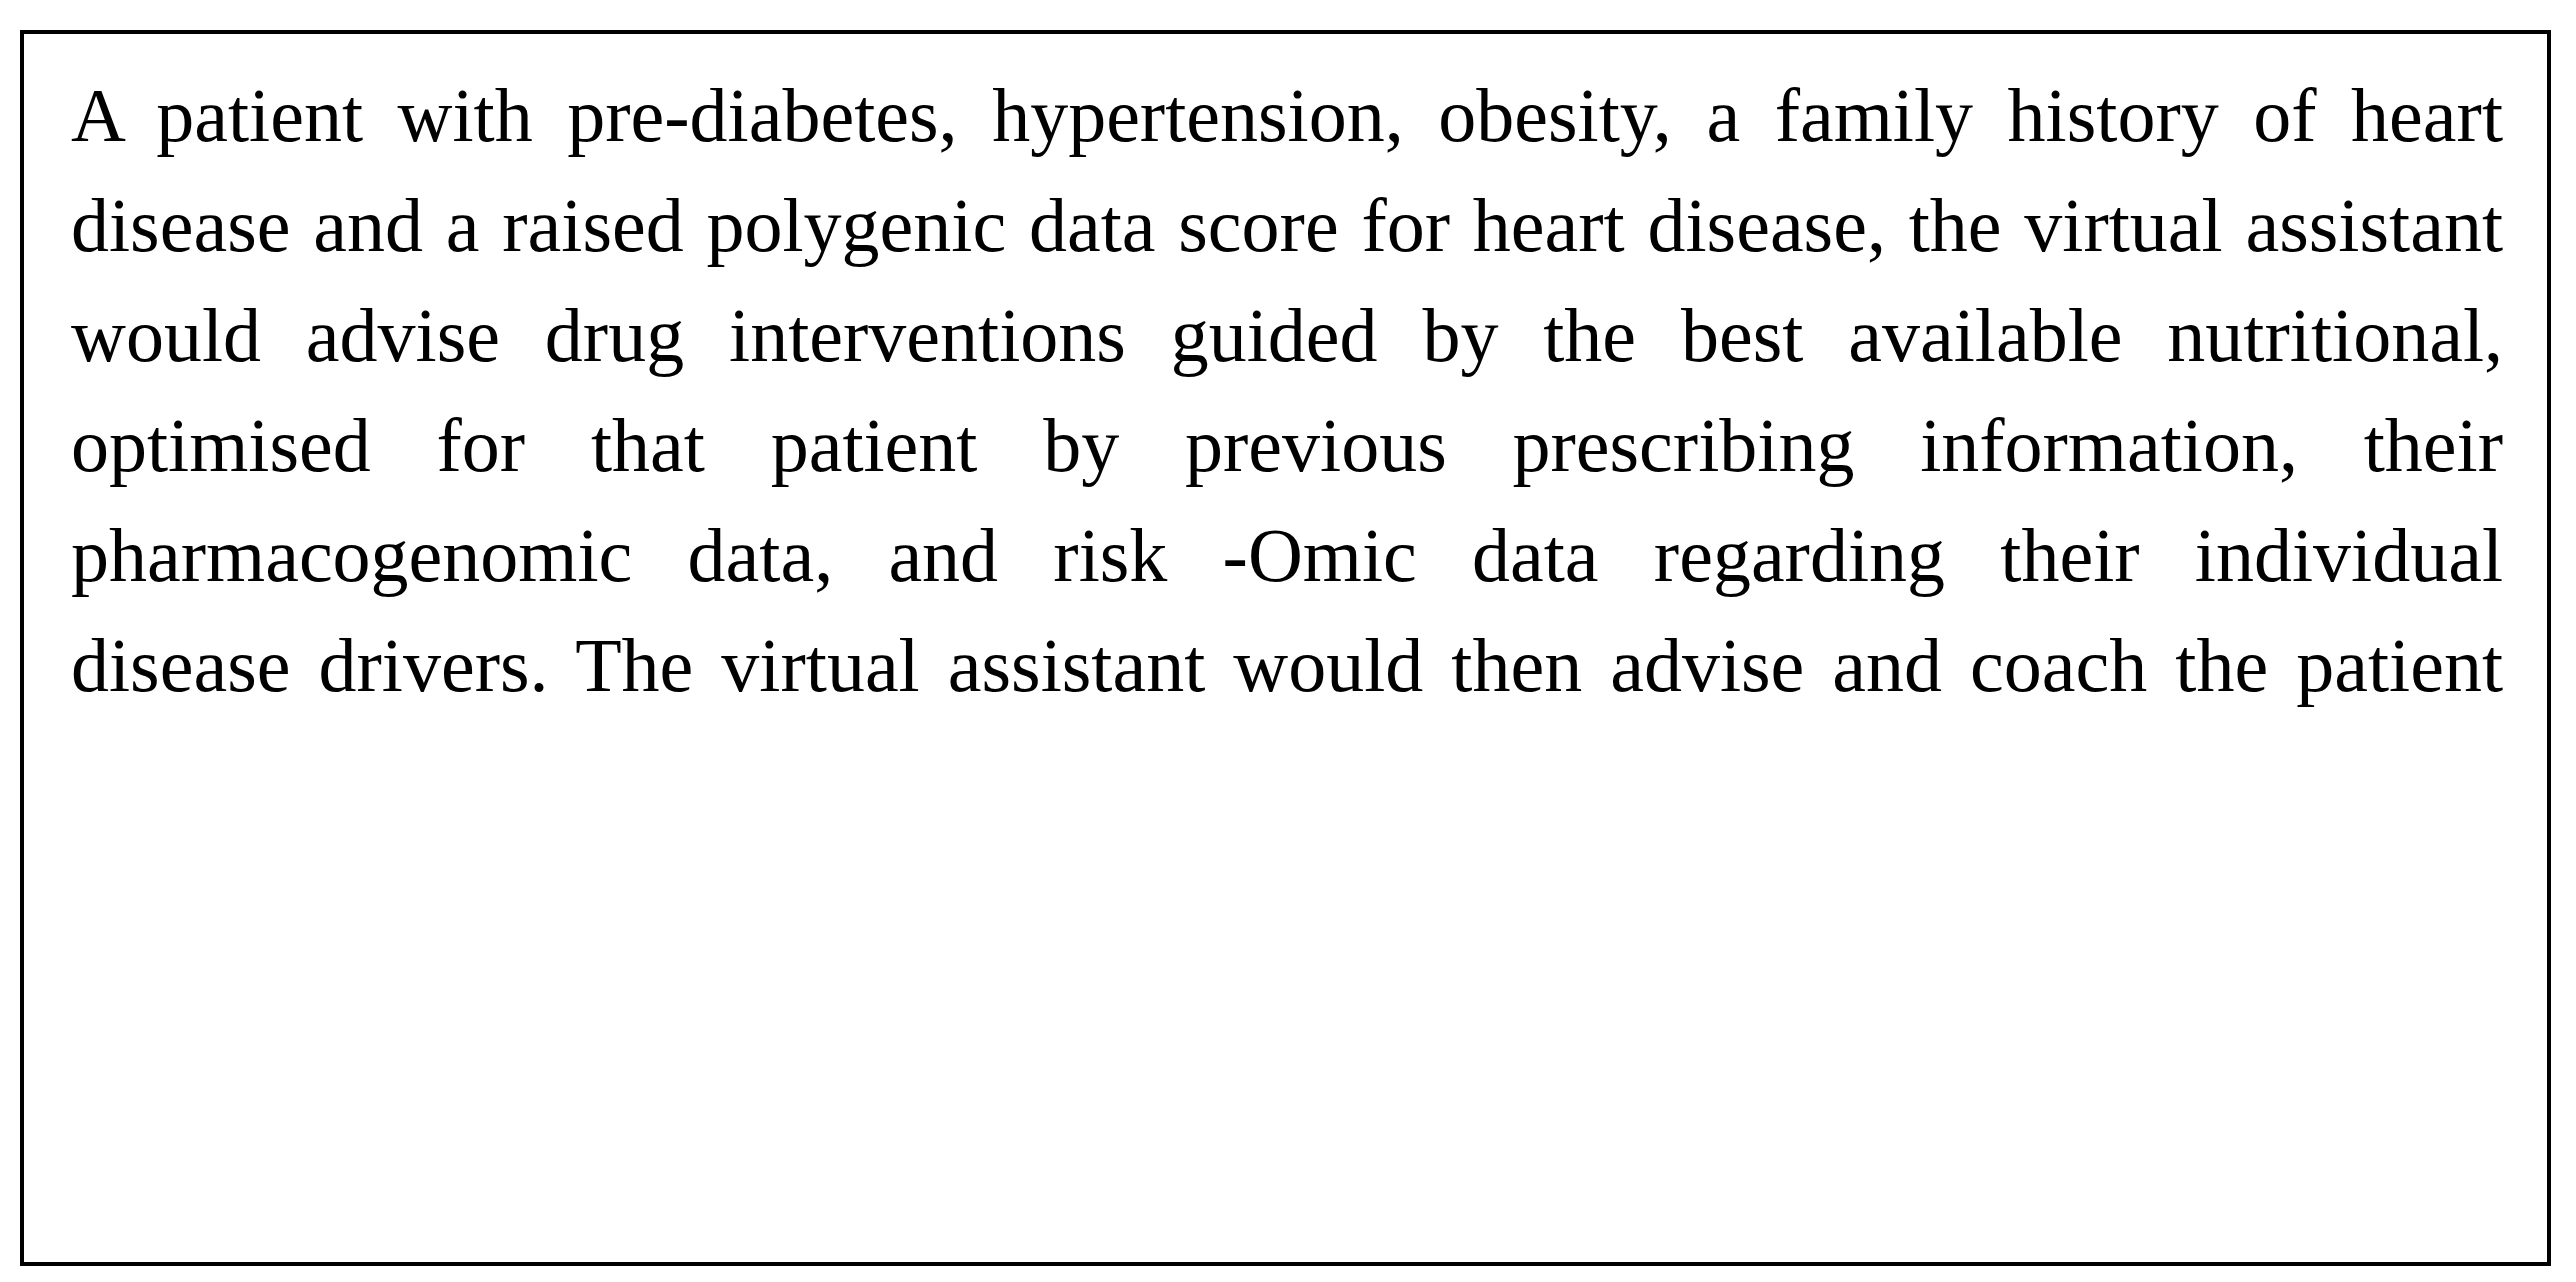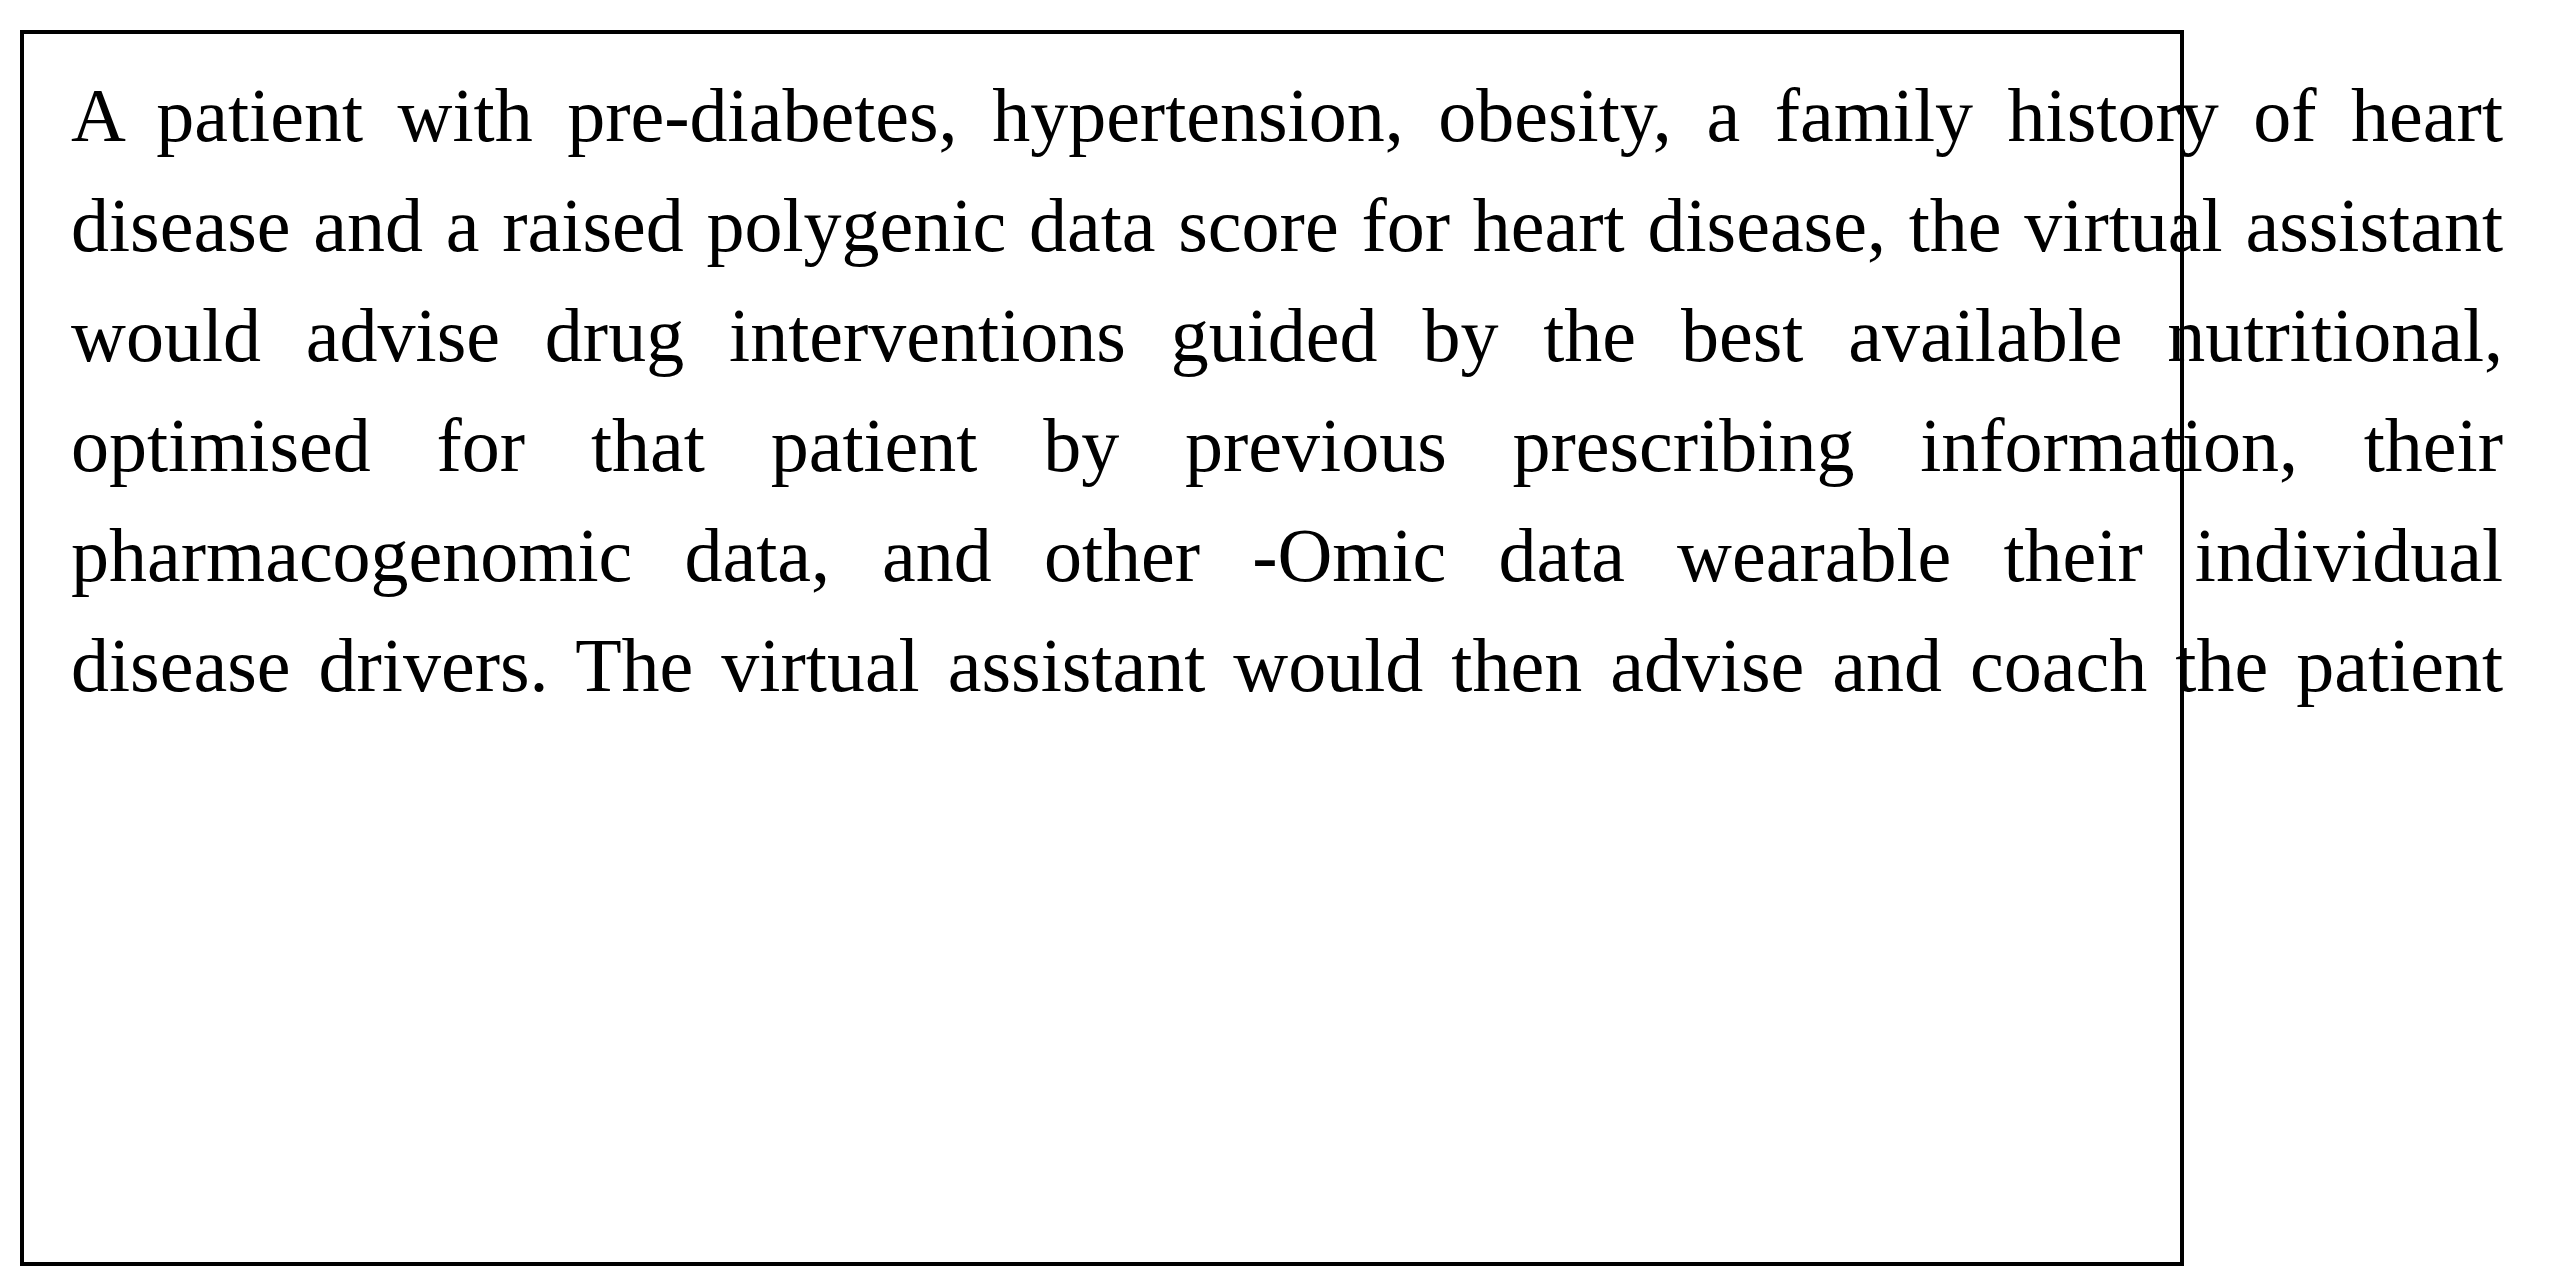--- a/index.html
+++ b/index.html
@@ -11,21 +11,21 @@
     position: relative;
     width: 2576px;
     height: 1282px;
     overflow: hidden;
     font-family: "Liberation Serif", "DejaVu Serif", serif;
   }
   .frame {
     position: absolute;
     left: 20px;
     top: 30px;
-    width: 2164px;
+    width: 2531px;
     height: 1236px;
     box-sizing: border-box;
     border: 4.7px solid #000000;
     background: #ffffff;
   }
   .text-block {
     position: absolute;
     left: 47px;
     top: 26.4px;
     width: 2432px;
@@ -43,18 +43,18 @@
 </head>
 <body>
 
 <div class="page">
   <div class="frame">
     <div class="text-block">
       <div class="line">A patient with pre-diabetes, hypertension, obesity, a family history of heart</div>
       <div class="line">disease and a raised polygenic data score for heart disease, the virtual assistant</div>
       <div class="line">would advise drug interventions guided by the best available nutritional,</div>
       <div class="line">optimised for that patient by previous prescribing information, their</div>
-      <div class="line">pharmacogenomic data, and other -Omic data wearable their individual</div>
+      <div class="line">pharmacogenomic data, and risk -Omic data regarding their individual</div>
       <div class="line">disease drivers. The virtual assistant would then advise and coach the patient</div>
     </div>
   </div>
 </div>
 
 
 </body></html>

